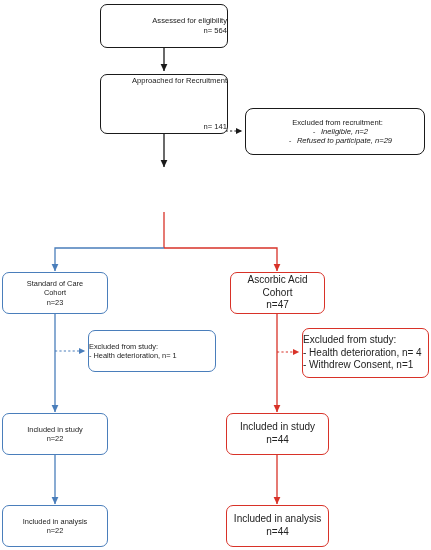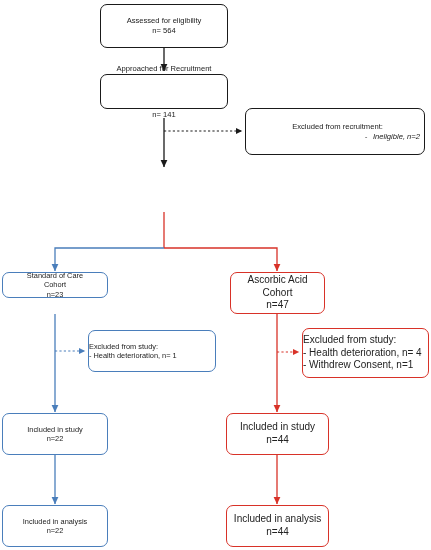--- a/index.html
+++ b/index.html
@@ -38,41 +38,43 @@
   }
   .node .line {
     display: block;
     white-space: nowrap;
     line-height: 1.28;
   }
   .node.black {
     border: 1.6px solid #1a1a1a;
     color: #1a1a1a;
     font-size: 7.6px;
+    align-items: flex-end;
   }
   .node.blue {
     border: 1.2px solid #4a7ebb;
     color: #222222;
     font-size: 7.4px;
   }
   .node.red {
     border: 1.2px solid #d83228;
     color: #222222;
     font-size: 10px;
   }
   .node.side {
     align-items: flex-start;
   }
   .node.side .line.bullet {
     text-align: left;
   }
   .node.excl-black {
-    align-items: flex-end;
+    align-items: center;
     padding-left: 9px;
     padding-right: 4px;
+    border-radius: 8px;
   }
   .node.excl-black .line {
     text-align: left;
     width: 100%;
   }
   .node.excl-black .line.head {
     text-align: center;
   }
   .bullet-row {
     display: block;
@@ -125,32 +127,33 @@
     <path d="M55,455 L55,504" stroke="#4a7ebb" stroke-width="1.3" fill="none" marker-end="url(#ah-blue)"></path>
 
     <path d="M277,455 L277,504" stroke="#d83228" stroke-width="1.3" fill="none" marker-end="url(#ah-red)"></path>
   </svg>
 
   <div class="node black" style="left:100px; top:4px; width:128px; height:44px;">
     <span class="line">Assessed for eligibility</span>
     <span class="line">n= 564</span>
   </div>
 
-  <div class="node black" style="left:100px; top:74px; width:128px; height:35px;gap:36px;">
+  <div class="node black" style="left:100px; top:74px; width:128px; height:60px;gap:36px;">
     <span class="line">Approached for Recruitment</span>
     <span class="line">n= 141</span>
   </div>
 
   <div class="node black excl-black" style="left:245px; top:108px; width:180px; height:47px;">
     <span class="line head">Excluded from recruitment:</span>
     <span class="bullet-row"><span class="dash">-</span><span>Ineligible, n=2</span></span>
+    <span class="bullet-row"><span class="dash">-</span><span>Refused to participate, n=29</span></span>
   </div>
 
 
-  <div class="node blue" style="left:2px; top:272px; width:106px; height:26px;">
+  <div class="node blue" style="left:2px; top:272px; width:106px; height:42px;">
     <span class="line">Standard of Care</span>
     <span class="line">Cohort</span>
     <span class="line">n=23</span>
   </div>
 
   <div class="node blue side" style="left:88px; top:330px; width:128px; height:42px;">
     <span class="line">Excluded from study:</span>
     <span class="line bullet">- Health deterioration, n= 1</span>
   </div>
 

